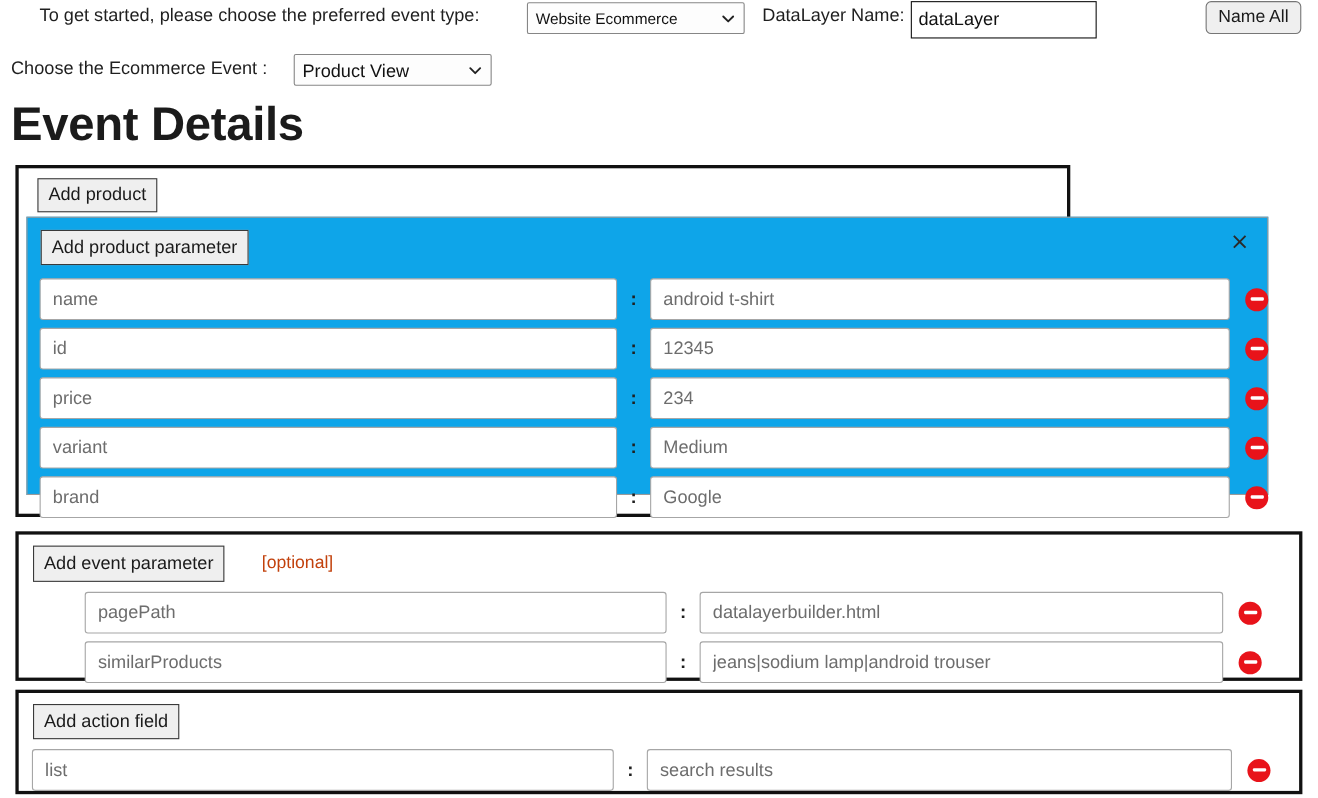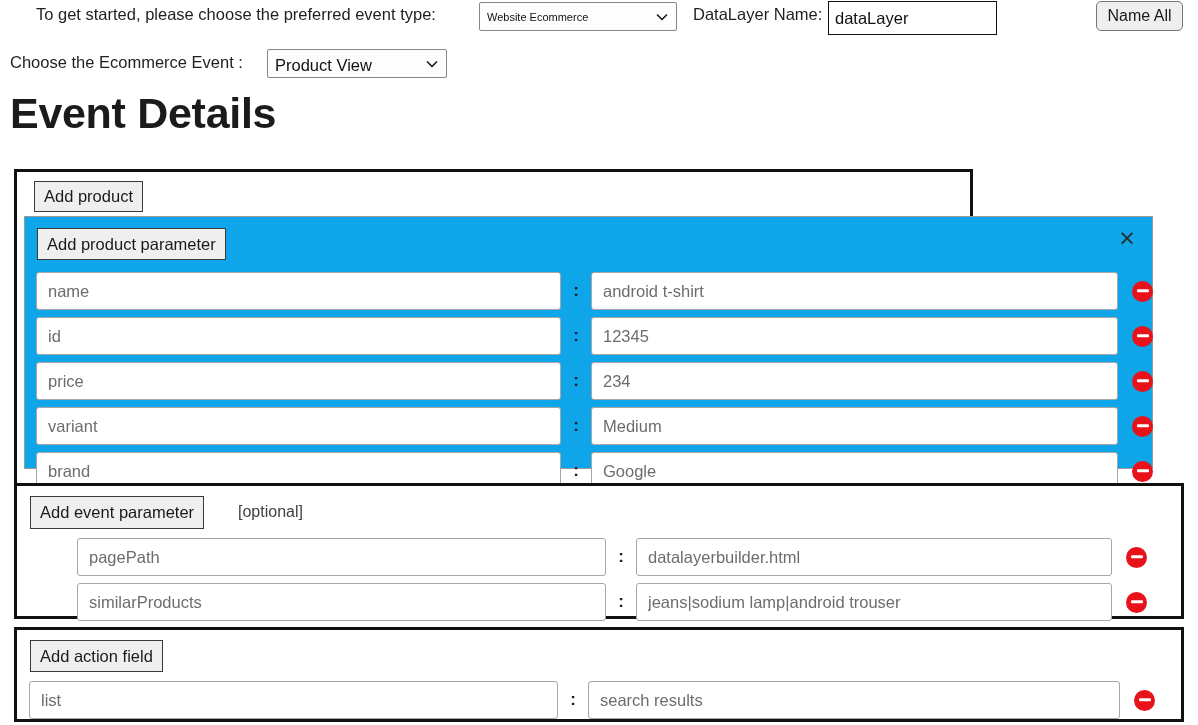--- a/index.html
+++ b/index.html
@@ -21,21 +21,21 @@
     white-space: nowrap;
   }
   .sel-event-type {
     position: absolute;
     left: 479px; top: 2px;
     width: 198px; height: 29px;
     border: 1px solid #868686;
     border-radius: 2px;
     background: #fdfdfd;
     font-family: "Liberation Sans", sans-serif;
-    font-size: 11px;
+    font-size: 14px;
     color: #111;
     padding: 0 36px 0 7px;
     display: flex;
     align-items: center;
     white-space: nowrap;
     overflow: hidden;
   }
   .sel-caret {
     position: absolute;
     right: 8px; top: 50%;
@@ -110,21 +110,21 @@
     color: #1b1b1b;
     line-height: 1;
   }
 
   
   .section-box {
     position: absolute;
     border: 3px solid #111;
     background: #fff;
   }
-  #box-product   { left: 14px; top: 150px;  width: 959px; height: 320px; margin-top: 19px; }
+  #box-product   { left: 14px; top: 150px;  width: 959px; height: 320px; }
   #box-eventparm { left: 14px; top: 483px;  width: 1170px; height: 136px; }
   #box-actionfld { left: 14px; top: 627px;  width: 1170px; height: 95px; }
 
   
   .product-card {
     position: absolute;
     left: 7px; top: 44px;
     width: 1129px;
     height: 253px;
     border: 1.5px solid #9a9a9a;
@@ -145,21 +145,21 @@
   }
   #btn-add-product       { position: absolute; left: 17px; top: 9px;  height: 31px; }
   #btn-add-product-param { position: absolute; left: 12px; top: 11px; height: 32px; }
   #btn-add-event-param   { position: absolute; left: 13px; top: 10px; height: 33px; }
   #btn-add-action-field  { position: absolute; left: 13px; top: 10px; height: 32px; }
 
   .optional-note {
     position: absolute;
     left: 221px; top: 17px;
     font-size: 16px;
-    color: #404040;
+    color: #c2410c;
     white-space: nowrap;
   }
 
   
   .close-x {
     position: absolute;
     right: 14px; top: 10px;
     width: 22px; height: 22px;
     display: flex;
     align-items: center;

